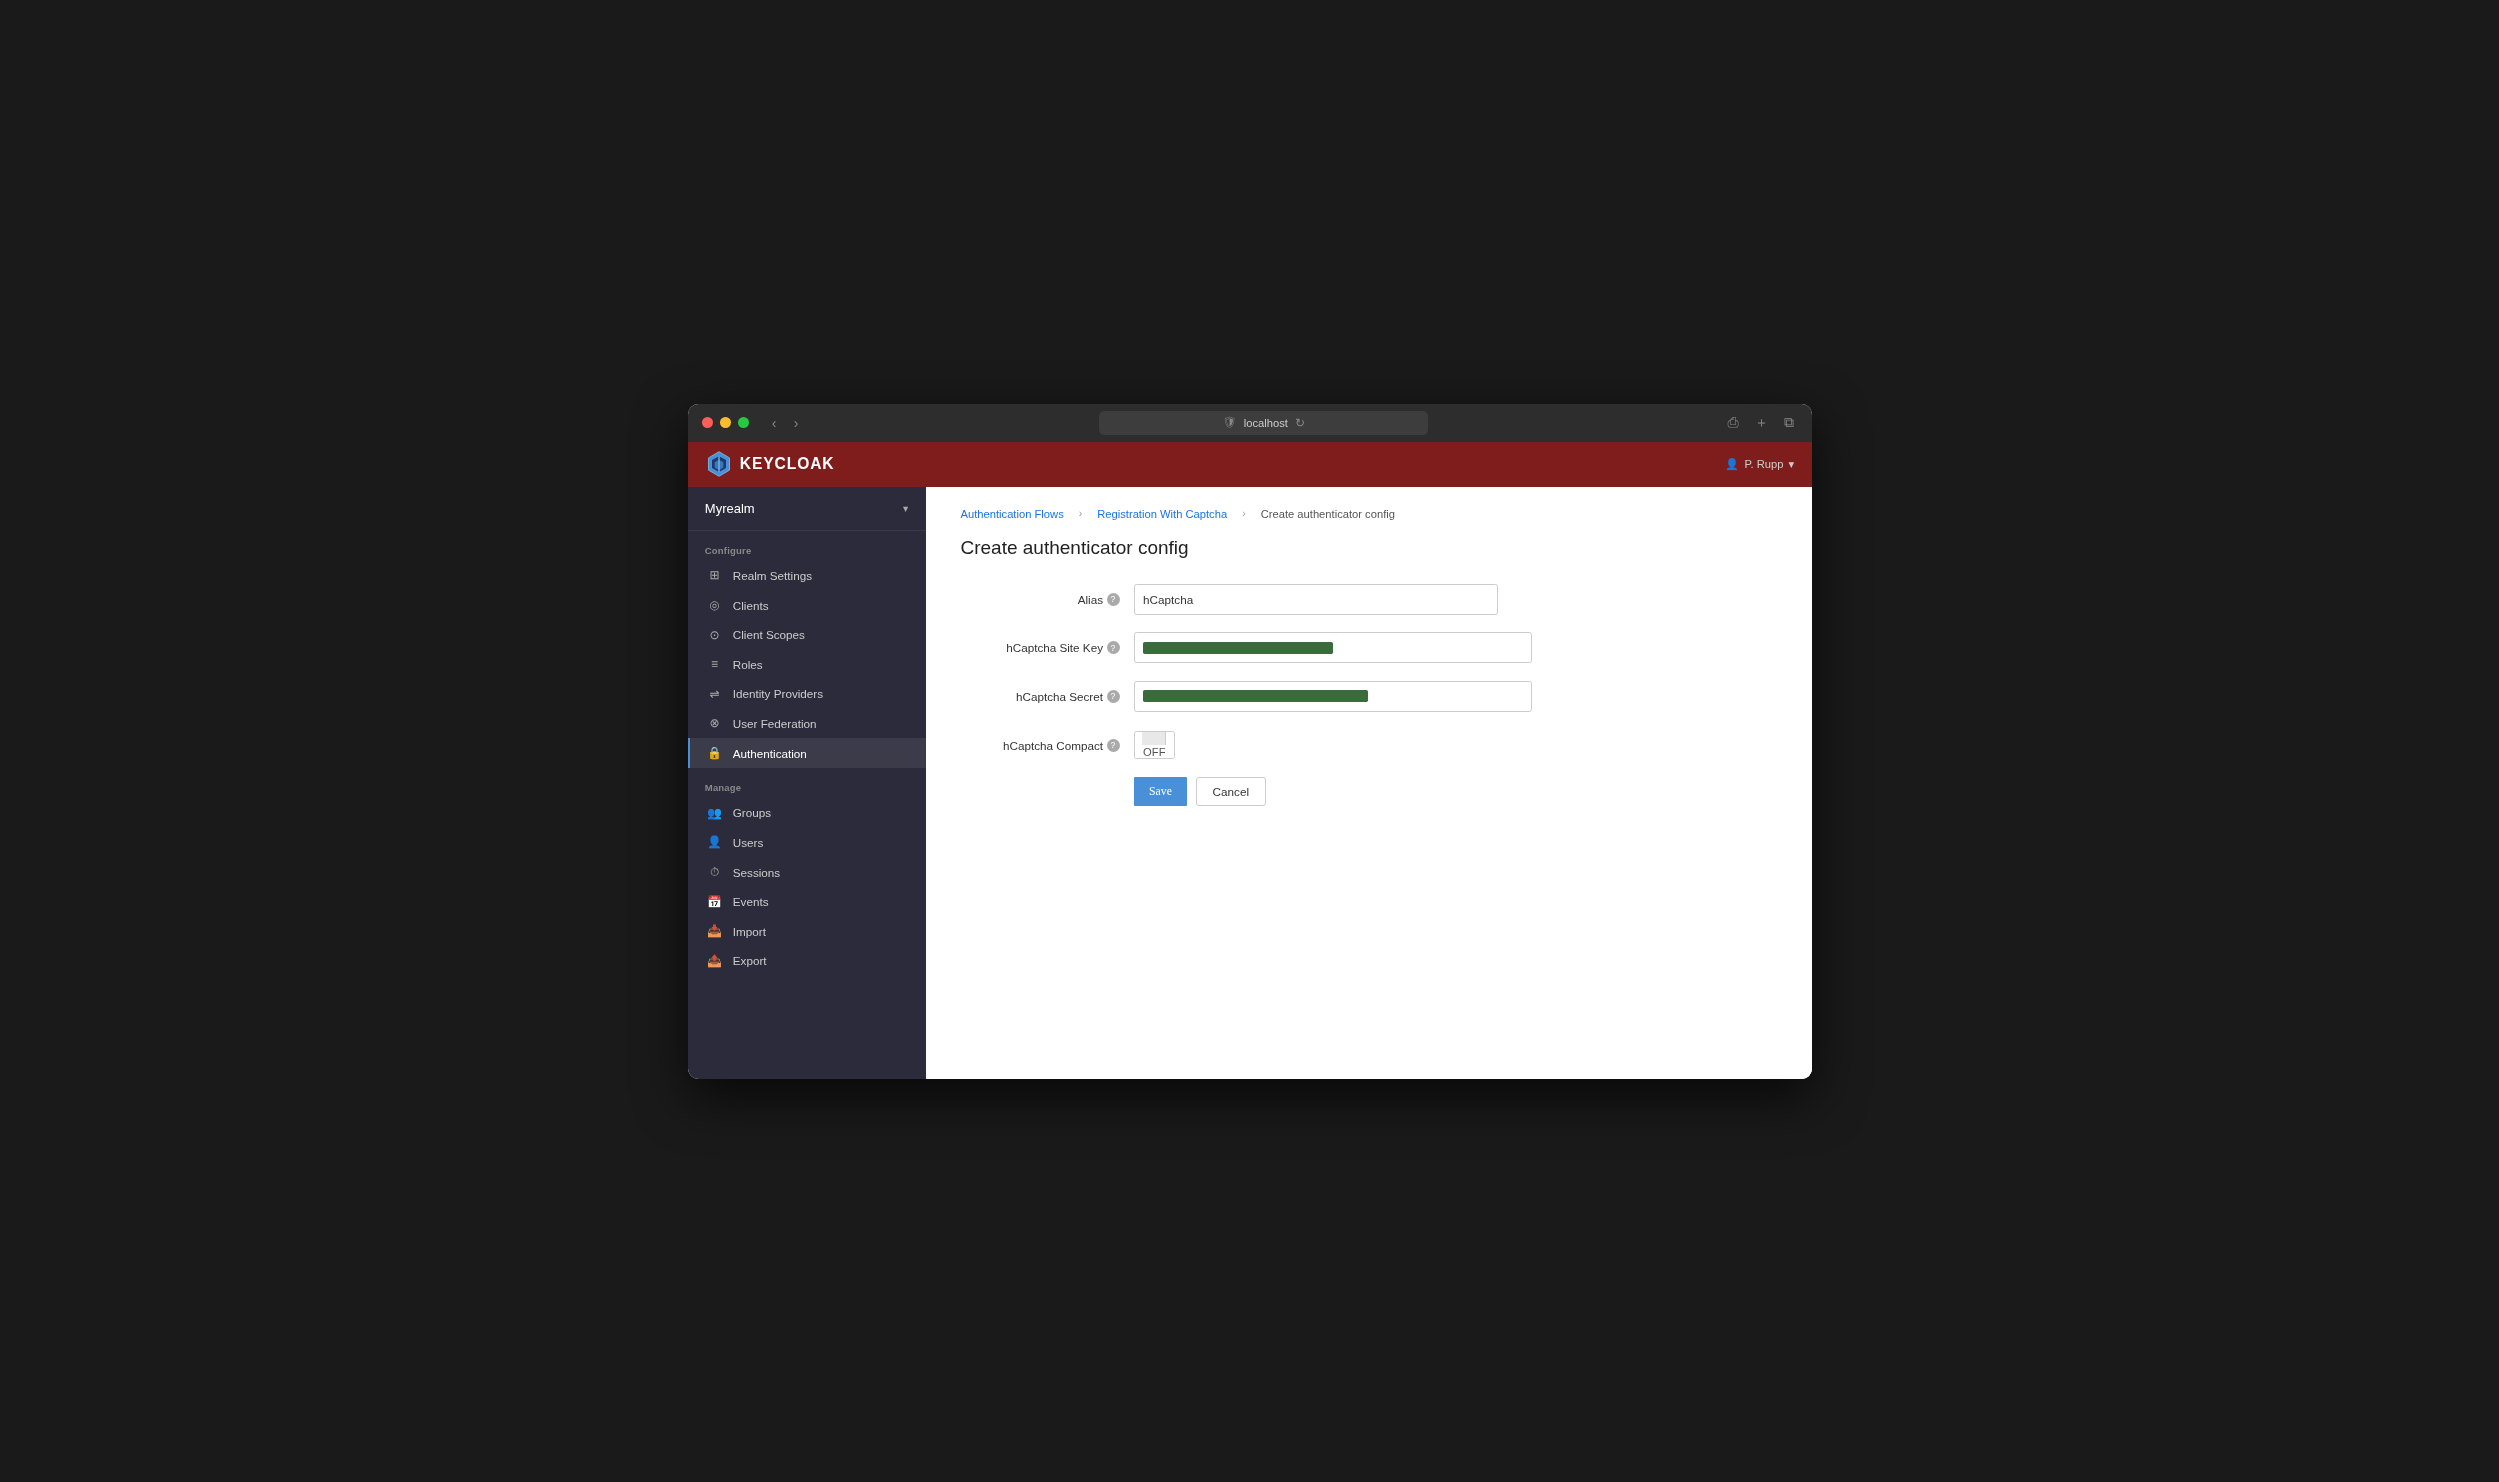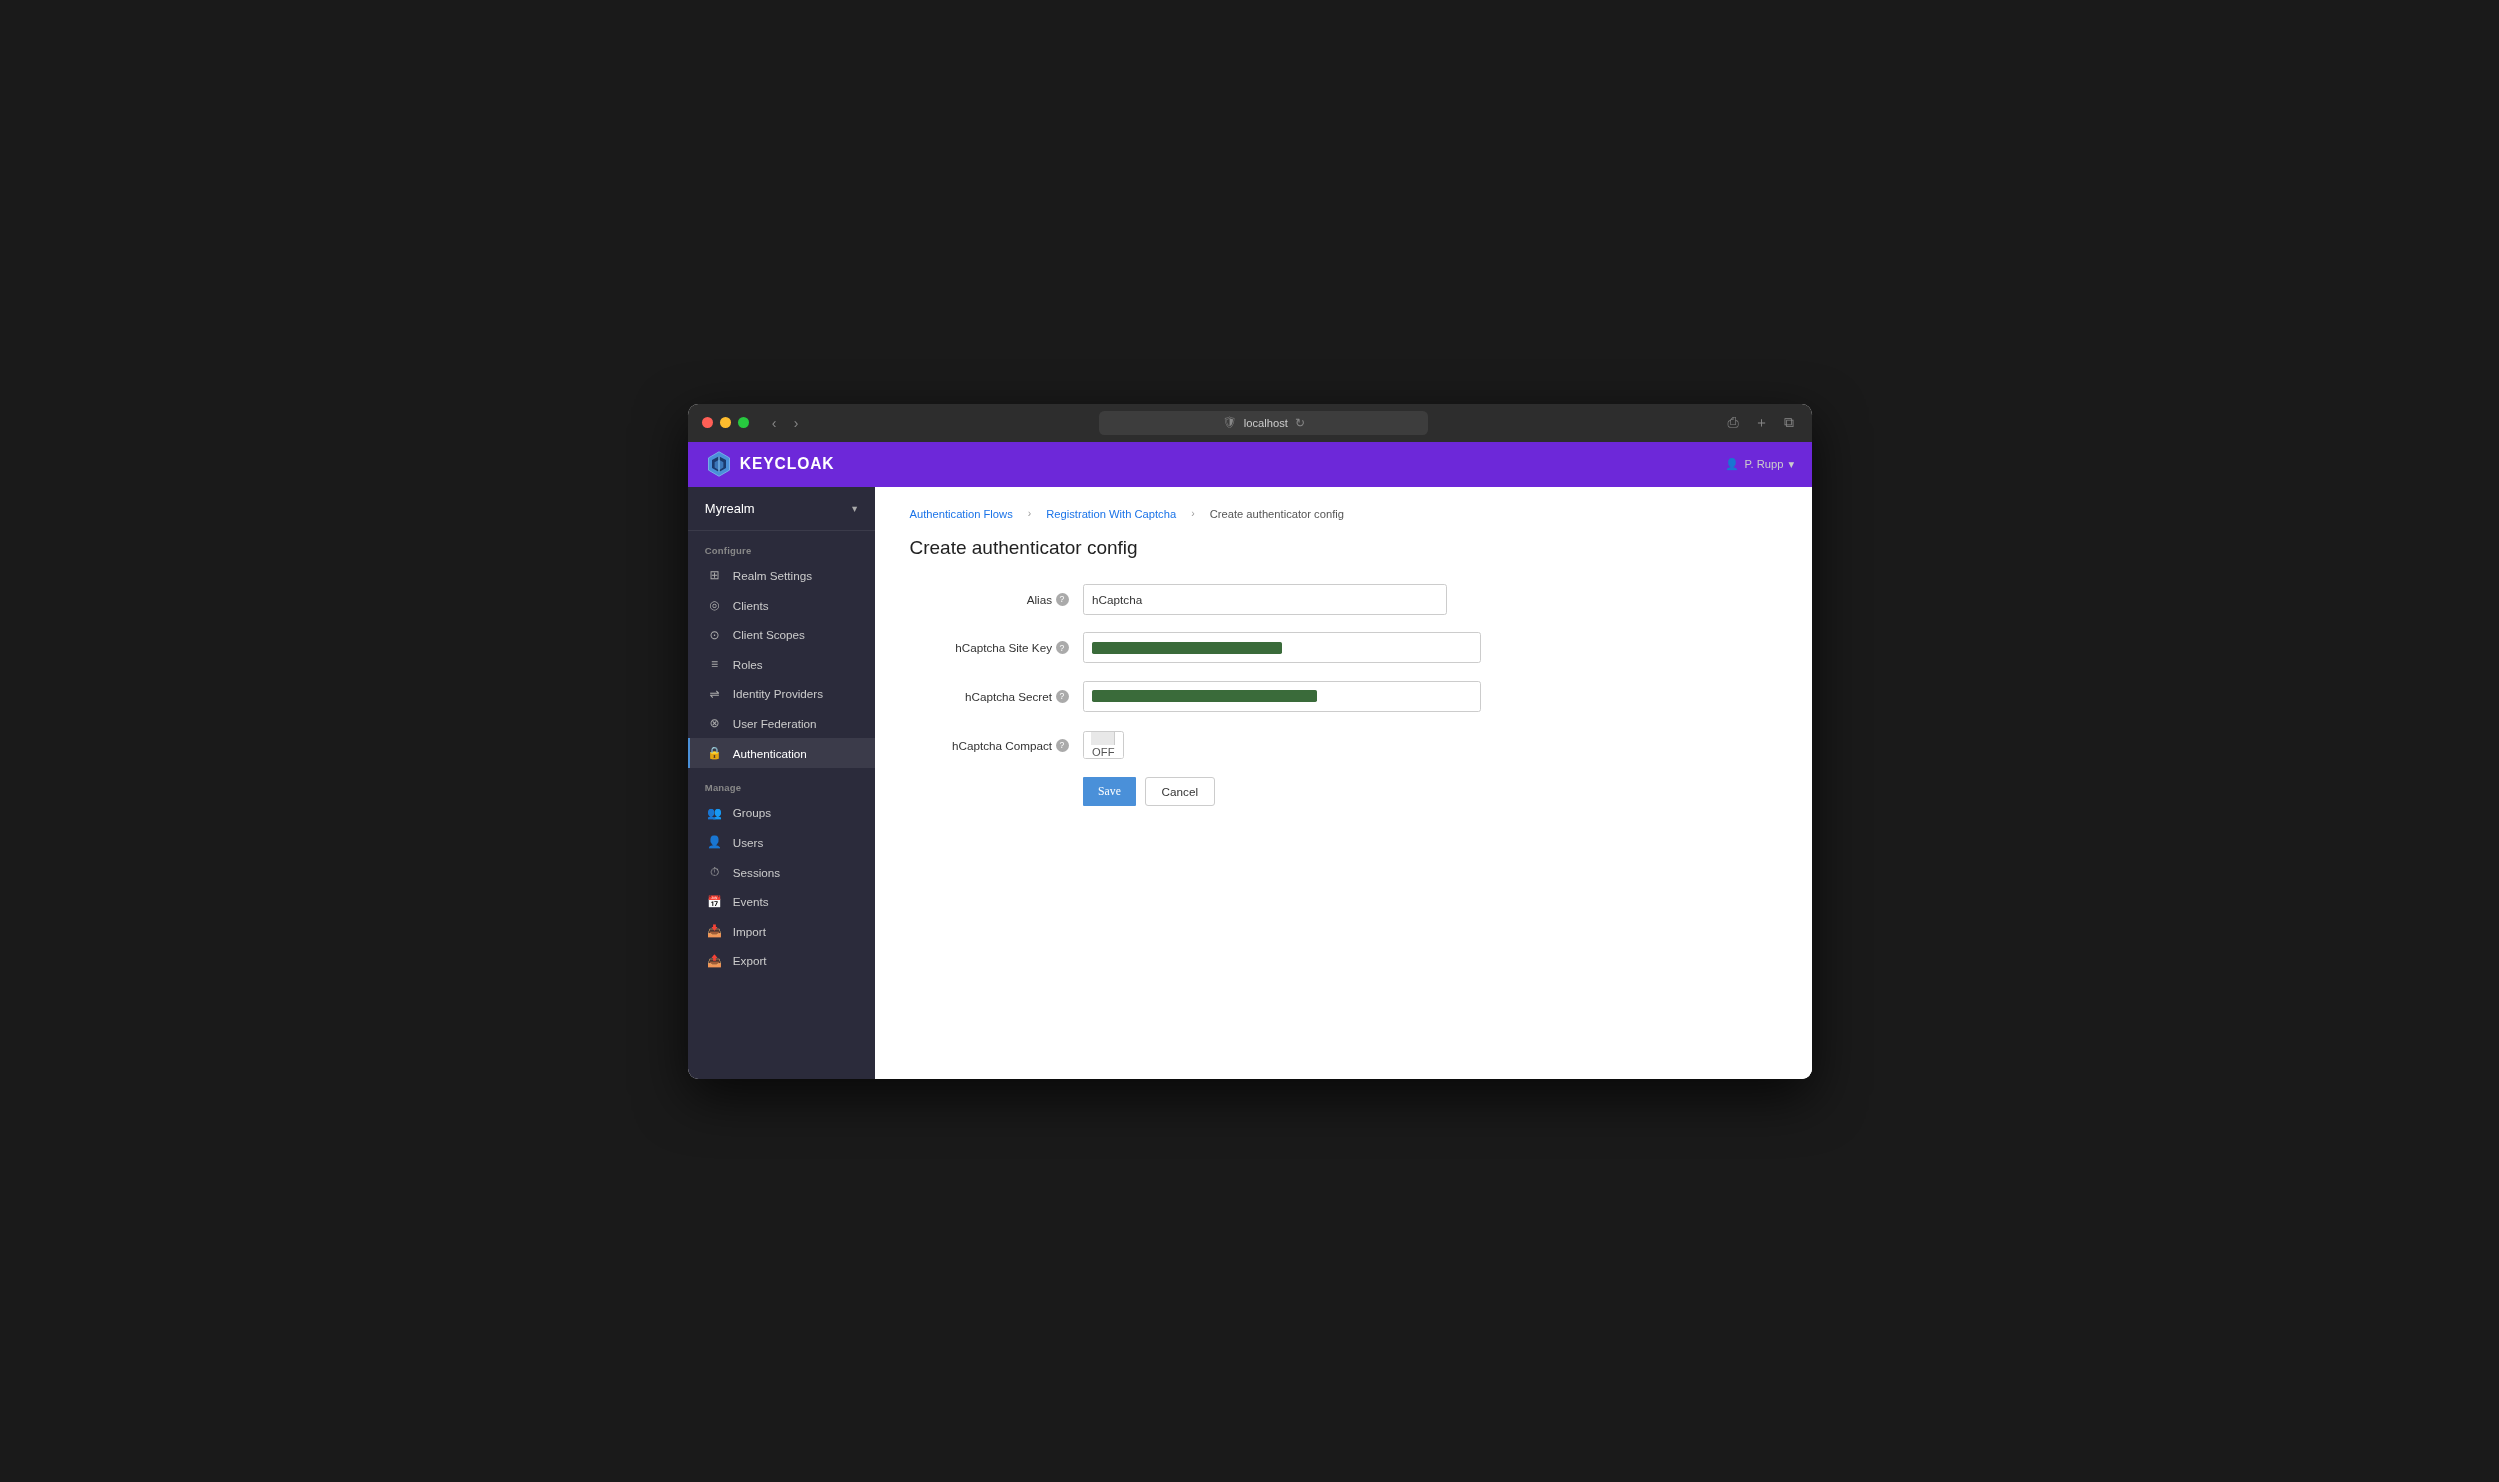--- a/index.html
+++ b/index.html
@@ -95,21 +95,21 @@
       padding: 1.7px 3.5px;
     }
     
     .app-container {
       display: flex;
       flex-direction: column;
       height: calc(100% - 38px);
       min-height: 637px;
     }
     .app-header {
-      background: #6d28d9;
+      background: #7f1d1d;
       height: 45px;
       display: flex;
       justify-content: space-between;
       padding: 0 17.3px;
       flex-shrink: 0;
     }
     .keycloak-logo {
       display: flex;
       align-items: center;
       gap: 7px;
@@ -131,21 +131,21 @@
       cursor: pointer;
     }
     
     .main-area {
       display: flex;
       flex: 1;
       overflow: hidden;
     }
     
     .sidebar {
-      width: 187px;
+      width: 238px;
       background: #2b2b3b;
       color: #ccc;
       display: flex;
       flex-direction: column;
       flex-shrink: 0;
       overflow-y: auto;
     }
     .realm-selector {
       display: flex;
       align-items: center;

